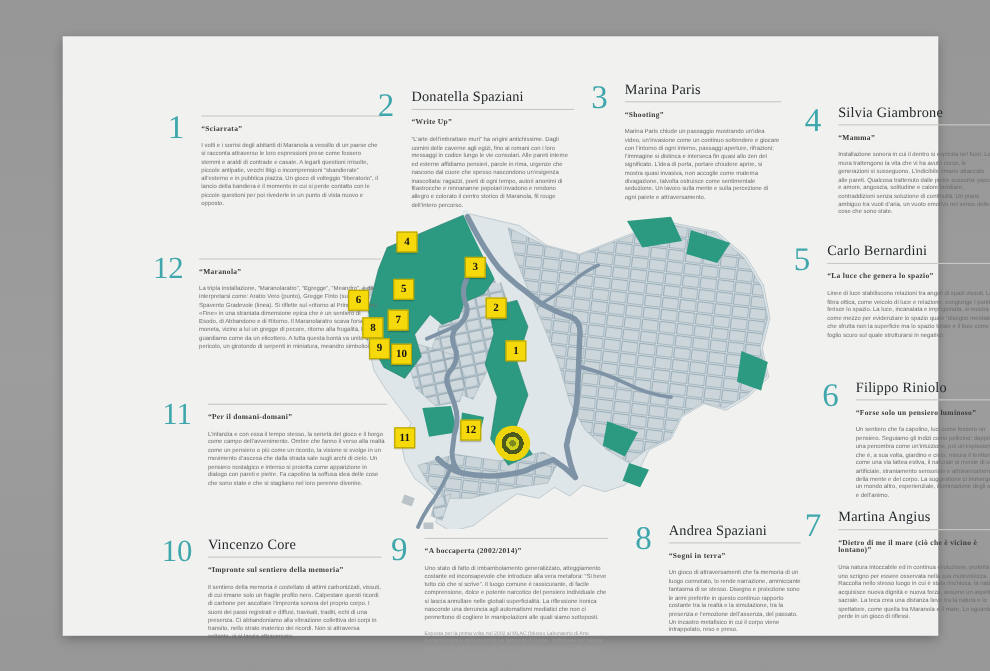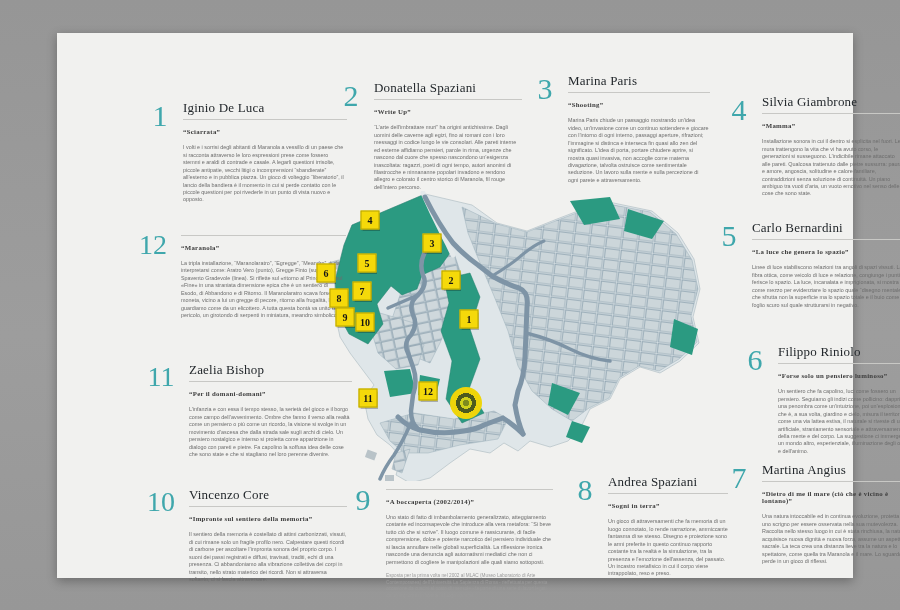--- a/index.html
+++ b/index.html
@@ -93,21 +93,20 @@
         <path d="M204,142 Q228,148 248,158 Q268,168 288,170" stroke-width="3.5"></path>
         <path d="M170,85 Q186,76 200,64 Q212,54 222,50" stroke-width="3"></path>
         <path d="M89,232 Q80,252 72,264 Q63,276 58,288" stroke-width="3.5"></path>
       </g>
     </svg>
   </div>
 
   <div class="entry" id="e1">
     <div class="enum">1</div>
     <div class="ebody">
-      <h3 class="ename">Iginio De Luca</h3>
       <div class="rule"></div>
       <div class="etitle">“Sciarrata”</div>
       <p class="etext">I volti e i sorrisi degli abitanti di Maranola a vessillo di un paese che si racconta attraverso le loro espressioni prese come fossero stemmi e araldi di contrade e casale. A legarli questioni irrisolte, piccole antipatie, vecchi litigi o incomprensioni “sbandierate” all’esterno e in pubblica piazza. Un gioco di volteggio “liberatorio”, il lancio della bandiera è il momento in cui si perde contatto con le piccole questioni per poi rivederle in un punto di vista nuovo e opposto.</p>
     </div>
   </div>
 
   <div class="entry" id="e2">
     <div class="enum">2</div>
     <div class="ebody">
       <h3 class="ename">Donatella Spaziani</h3>
@@ -193,21 +192,20 @@
       <h3 class="ename">Vincenzo Core</h3>
       <div class="rule"></div>
       <div class="etitle">“Impronte sul sentiero della memoria”</div>
       <p class="etext">Il sentiero della memoria è costellato di attimi carbonizzati, vissuti, di cui rimane solo un fragile profilo nero. Calpestare questi ricordi di carbone per ascoltare l’impronta sonora del proprio corpo. I suoni dei passi registrati e diffusi, travisati, traditi, echi di una presenza. Ci abbandoniamo alla vibrazione collettiva dei corpi in transito, nello strato materico dei ricordi. Non si attraversa soltanto, ci si lascia attraversare.</p>
     </div>
   </div>
 
   <div class="entry wide" id="e11">
     <div class="enum">11</div>
     <div class="ebody">
-      <h3 class="ename">Zaelia Bishop</h3>
       <div class="rule"></div>
       <div class="etitle">“Per il domani-domani”</div>
       <p class="etext">L’infanzia e con essa il tempo stesso, la serietà del gioco e il borgo come campo dell’avvenimento. Ombre che fanno il verso alla realtà come un pensiero o più come un ricordo, la visione si svolge in un movimento d’ascesa che dalla strada sale sugli archi di cielo. Un pensiero nostalgico e intenso si proietta come apparizione in dialogo con pareti e pietre. Fa capolino la soffusa idea delle cose che sono state e che si stagliano nel loro perenne divenire.</p>
     </div>
   </div>
 
   <div class="entry wide" id="e12">
     <div class="enum">12</div>
     <div class="ebody">
       <div class="rule"></div>

